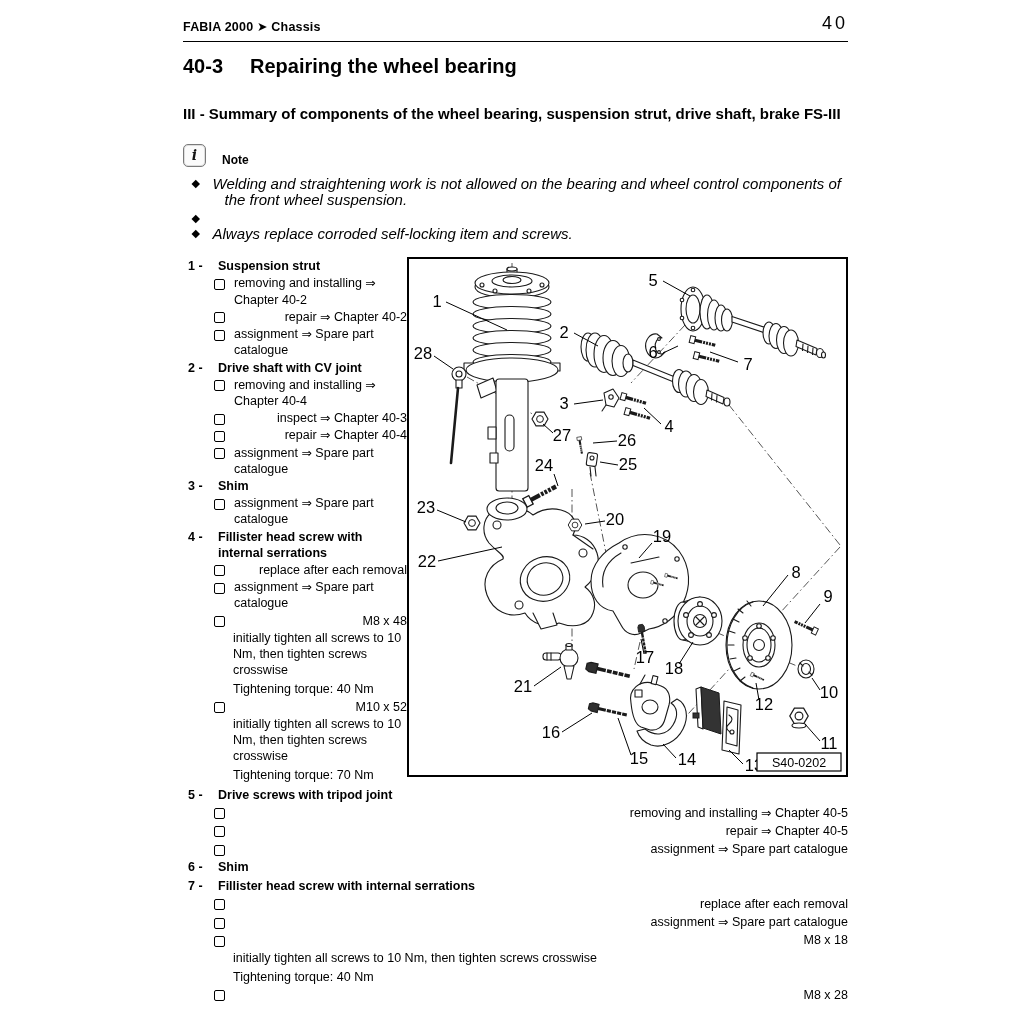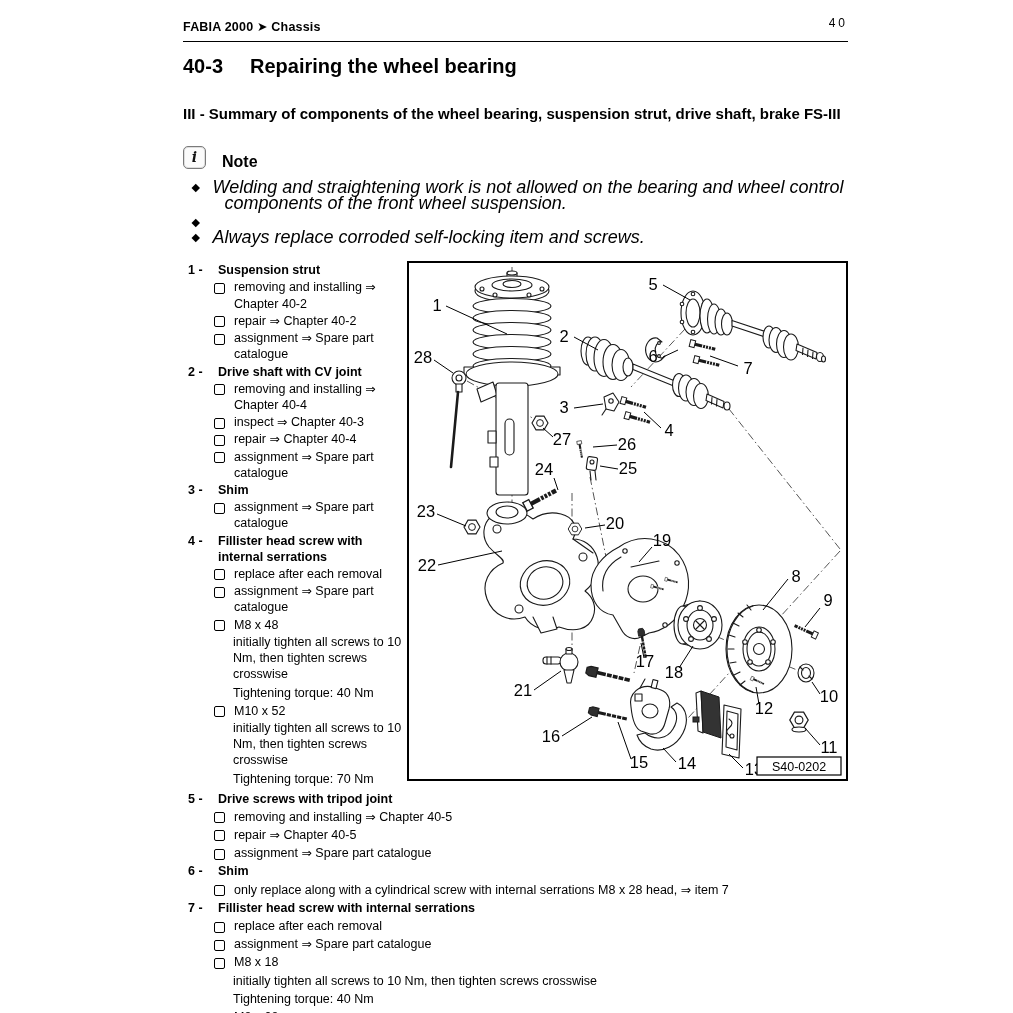--- a/index.html
+++ b/index.html
@@ -4,49 +4,49 @@
 <style>
   html,body{margin:0;padding:0;background:#fff;}
   .page{position:relative;width:1013px;height:1013px;background:#fff;overflow:hidden;
         font-family:"Liberation Sans","DejaVu Sans",sans-serif;color:#000;}
   .content{position:absolute;left:183px;top:14px;width:665px;}
 
   
   .topbar{display:flex;justify-content:space-between;align-items:flex-start;
           border-bottom:1.6px solid #000;padding-bottom:7px;}
   .breadcrumb{font-size:12.5px;font-weight:bold;padding-top:5px;letter-spacing:.2px;}
-  .page-num{font-size:12px;letter-spacing:3px;line-height:18px;}
+  .page-num{font-size:18px;letter-spacing:3px;line-height:18px;}
 
   
   .title{margin:13px 0 0;font-size:20px;font-weight:bold;display:flex;text-align:center;}
   .title .sec{margin-right:27px;}
   .subtitle{margin:25px 0 0;font-size:15px;font-weight:bold;line-height:21px;width:662px;}
 
   
   .note-head{margin-top:19px;display:flex;align-items:center;}
   .note-icon{width:21px;height:21px;border:1.8px solid #7a7a7a;border-radius:5px;background:#fbfbfb;
              display:flex;align-items:center;justify-content:center;flex:none;
              font-family:"DejaVu Serif",serif;font-weight:bold;font-style:italic;font-size:14px;color:#111;
              box-shadow:inset 0 0 0 1px #ddd;}
-  .note-label{font-size:16px;font-weight:bold;margin-left:16px;margin-top:10px;}
+  .note-label{font-size:12px;font-weight:bold;margin-left:16px;margin-top:10px;}
   .note-bullets{margin-top:9px;}
   .note-bullet{display:flex;margin-bottom:4px;}
   .diamond{width:5.5px;height:5.5px;background:#000;transform:rotate(45deg);margin:5px 0 0 10px;flex:none;}
-  .bullet-text{font-style:italic;font-size:18px;line-height:15.6px;margin-left:14px;
+  .bullet-text{font-style:italic;font-size:15px;line-height:15.6px;margin-left:14px;
                padding-left:12px;text-indent:-12px;}
 
   
   .main-row{display:flex;margin-top:16px;}
   .legend{font-size:12.5px;}
   .legend-left{width:224px;flex:none;line-height:16.2px;padding-left:5px;box-sizing:border-box;}
   .legend-bottom{margin-top:3px;line-height:17.2px;padding-left:5px;}
   .item-head{display:flex;margin-top:1px;}
   .item-num{width:30px;flex:none;font-weight:bold;}
   .item-title{font-weight:bold;}
-  .entry{display:flex;margin-left:26px;margin-top:1px;}
+  .entry{display:flex;margin-left:26px;margin-top:1px;justify-content:space-between;}
   .entry .cb{width:9px;height:9px;border:1.3px solid #000;border-radius:2px;margin:3.5px 9px 0 0;flex:none;}
   .entry.detail{margin-left:45px;}
   .entry.spaced{margin-top:3px;}
 
   
   .diagram{width:441px;height:520px;flex:none;margin:0;}
   svg{font-family:"Liberation Sans","DejaVu Sans",sans-serif;}
   .frame{fill:none;stroke:#000;stroke-width:2;}
   .part{fill:#fff;stroke:#1a1a1a;stroke-width:1.1;stroke-linejoin:round;stroke-linecap:round;}
   .part line{fill:none;}
@@ -518,24 +518,20 @@
           <div class="entry">
             <span class="cb"></span>
             <span class="entry-text">assignment ⇒ Spare part catalogue</span>
           </div>
         </div>
         <div class="item">
           <div class="item-head">
             <span class="item-num">6 -</span>
             <span class="item-title">Shim</span>
           </div>
-          <div class="entry">
-            <span class="cb"></span>
-            <span class="entry-text">only replace along with a cylindrical screw with internal serrations M8 x 28 head, ⇒ item 7</span>
-          </div>
         </div>
         <div class="item">
           <div class="item-head">
             <span class="item-num">7 -</span>
             <span class="item-title">Fillister head screw with internal serrations</span>
           </div>
           <div class="entry">
             <span class="cb"></span>
             <span class="entry-text">replace after each removal</span>
           </div>

